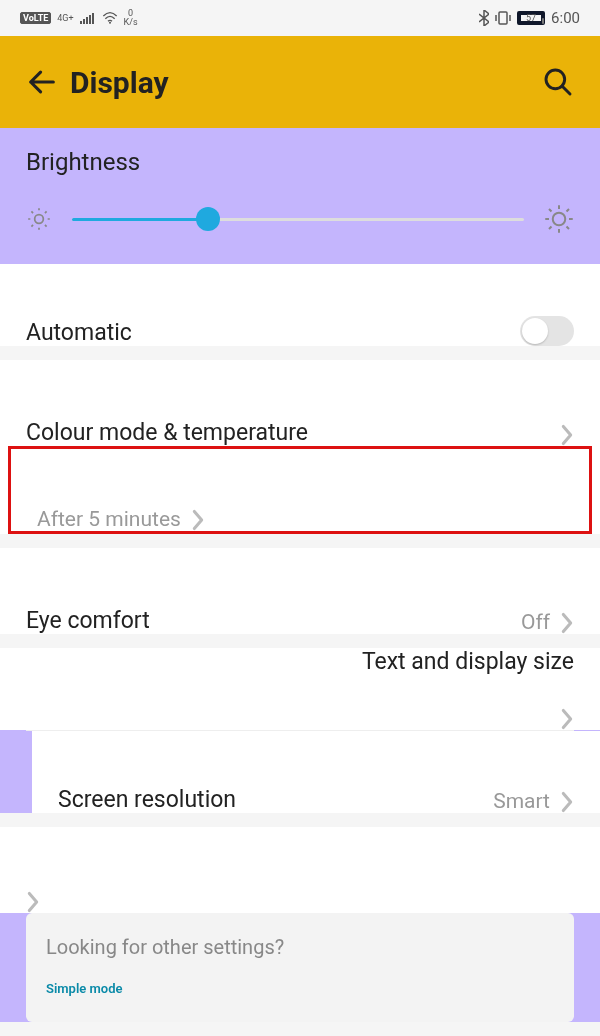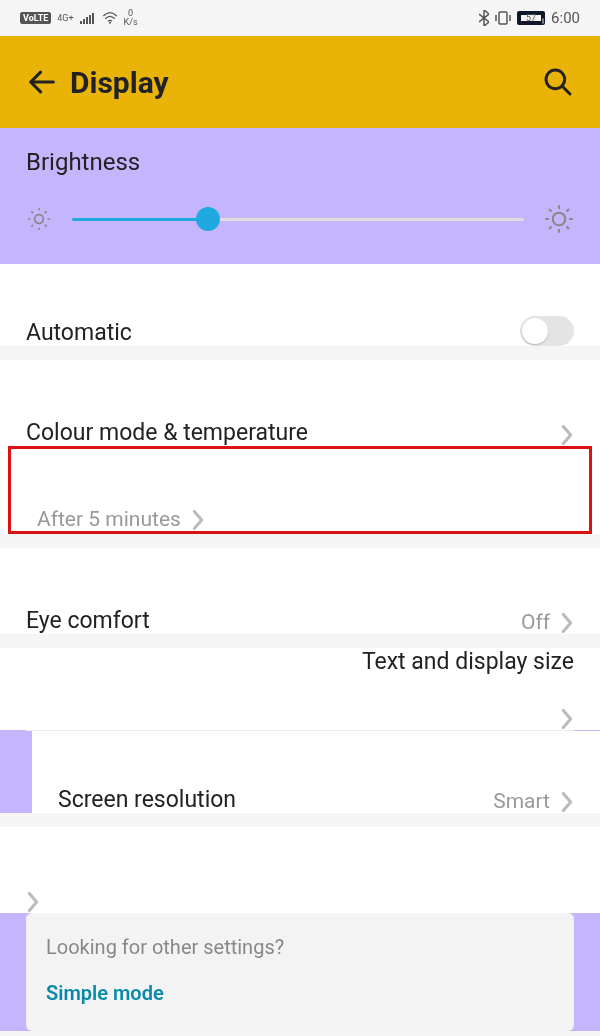--- a/index.html
+++ b/index.html
@@ -46,21 +46,21 @@
   .eye-row { height: 86px; }
   .text-row { height: 82px; flex-direction: column;}
   .res-row { height: 82px; margin-left: 32px;}
   .more-row { height: 86px;}
 
   .highlight-wrap { padding: 0 8px; background:#fff;}
   .highlight { border: 3px solid #d11; }
 
   .other-card { margin: 0 26px; background:#f3f3f3; border-radius:6px; padding: 22px 20px 26px 20px; }
   .other-card .q { color:#888; font-size:20px; margin-bottom: 22px; }
-  .other-card .link { color:#0a8aa8; font-size:20px; font-weight:600; cursor:pointer; }
+  .other-card .link { color:#0a8aa8; font-size:13px; font-weight:600; cursor:pointer; }
 
   .chev { color:#bbb; }
 </style>
 </head>
 <body>
 
 <div class="status-bar">
   <div class="sb-left">
     <span class="volte">VoLTE</span>
     <span style="font-size:9px;">4G+</span>

